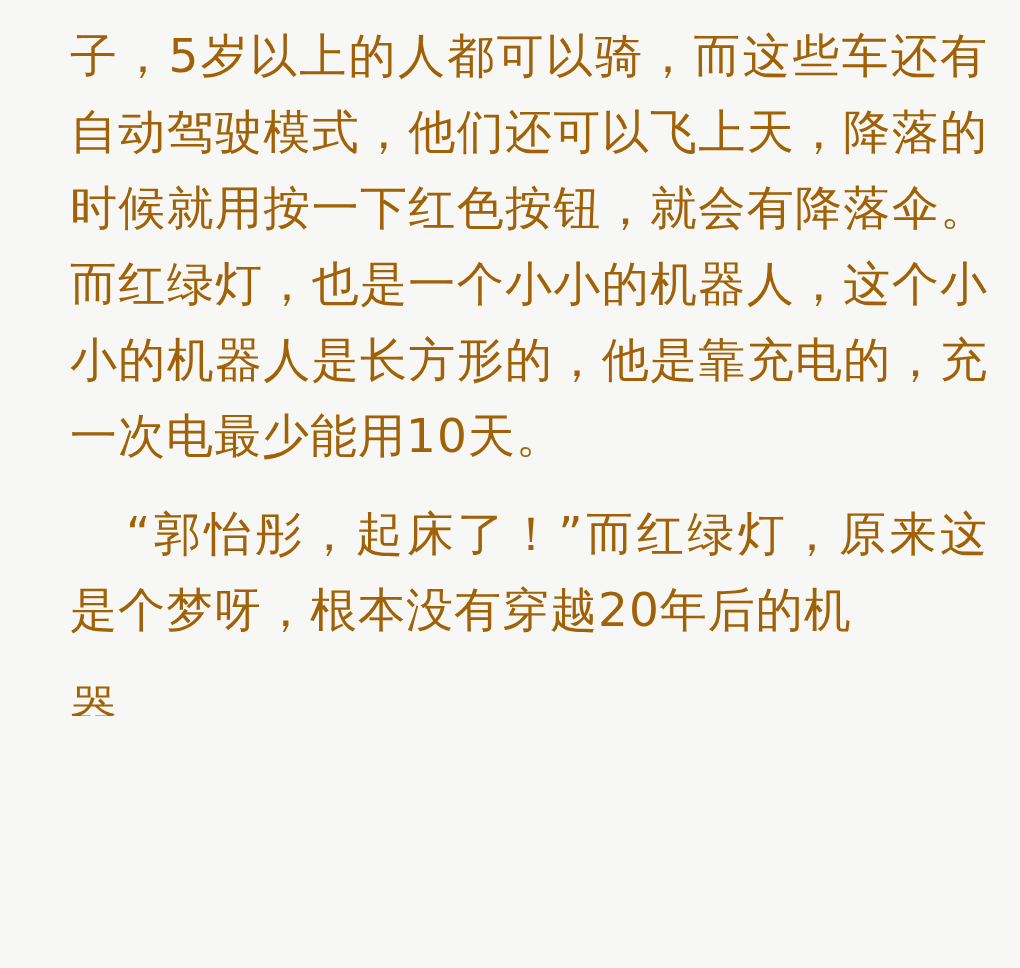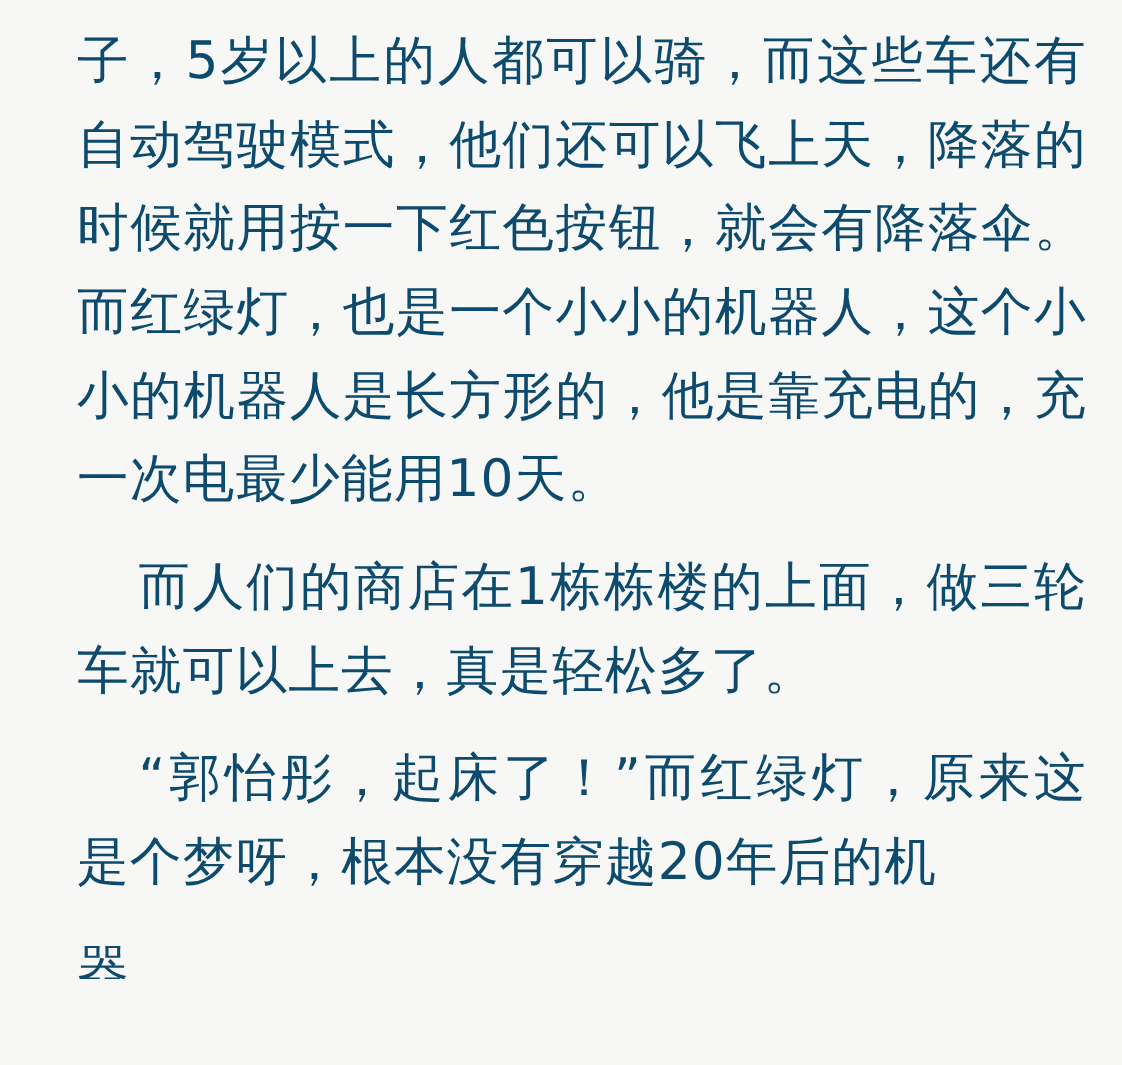--- a/index.html
+++ b/index.html
@@ -15,21 +15,21 @@
   }
   .page {
     position: relative;
     width: 1020px;
     height: 968px;
     background: #f7f7f5;
     box-sizing: border-box;
     padding: 18px 32px 0 70px;
   }
   .article {
-    color: #0c4a6e;
+    color: #a16207;
     font-family: "DejaVu Sans", sans-serif;
     font-size: 47px;
     line-height: 76px;
     letter-spacing: 1px;
     font-weight: 400;
   }
   .para {
     margin: 0;
     text-align: justify;
     text-justify: inter-character;
@@ -53,18 +53,17 @@
     background: linear-gradient(to bottom, rgba(247,247,245,0) 0%, rgba(247,247,245,0.92) 70%, #f7f7f5 100%);
     pointer-events: none;
   }
 </style>
 </head>
 <body>
 
 <div class="page">
   <div class="article">
     <p class="para">子，5岁以上的人都可以骑，而这些车还有自动驾驶模式，他们还可以飞上天，降落的时候就用按一下红色按钮，就会有降落伞。而红绿灯，也是一个小小的机器人，这个小小的机器人是长方形的，他是靠充电的，充一次电最少能用10天。</p>
-    <p class="para indent">而人们的商店在1栋栋楼的上面，做三轮车就可以上去，真是轻松多了。</p>
     <p class="para indent">“郭怡彤，起床了！”而红绿灯，原来这是个梦呀，根本没有穿越20年后的机</p>
     <p class="para clip-last">器</p>
   </div>
   <div class="edge-fade"></div>
 </div>
 
 </body></html>

